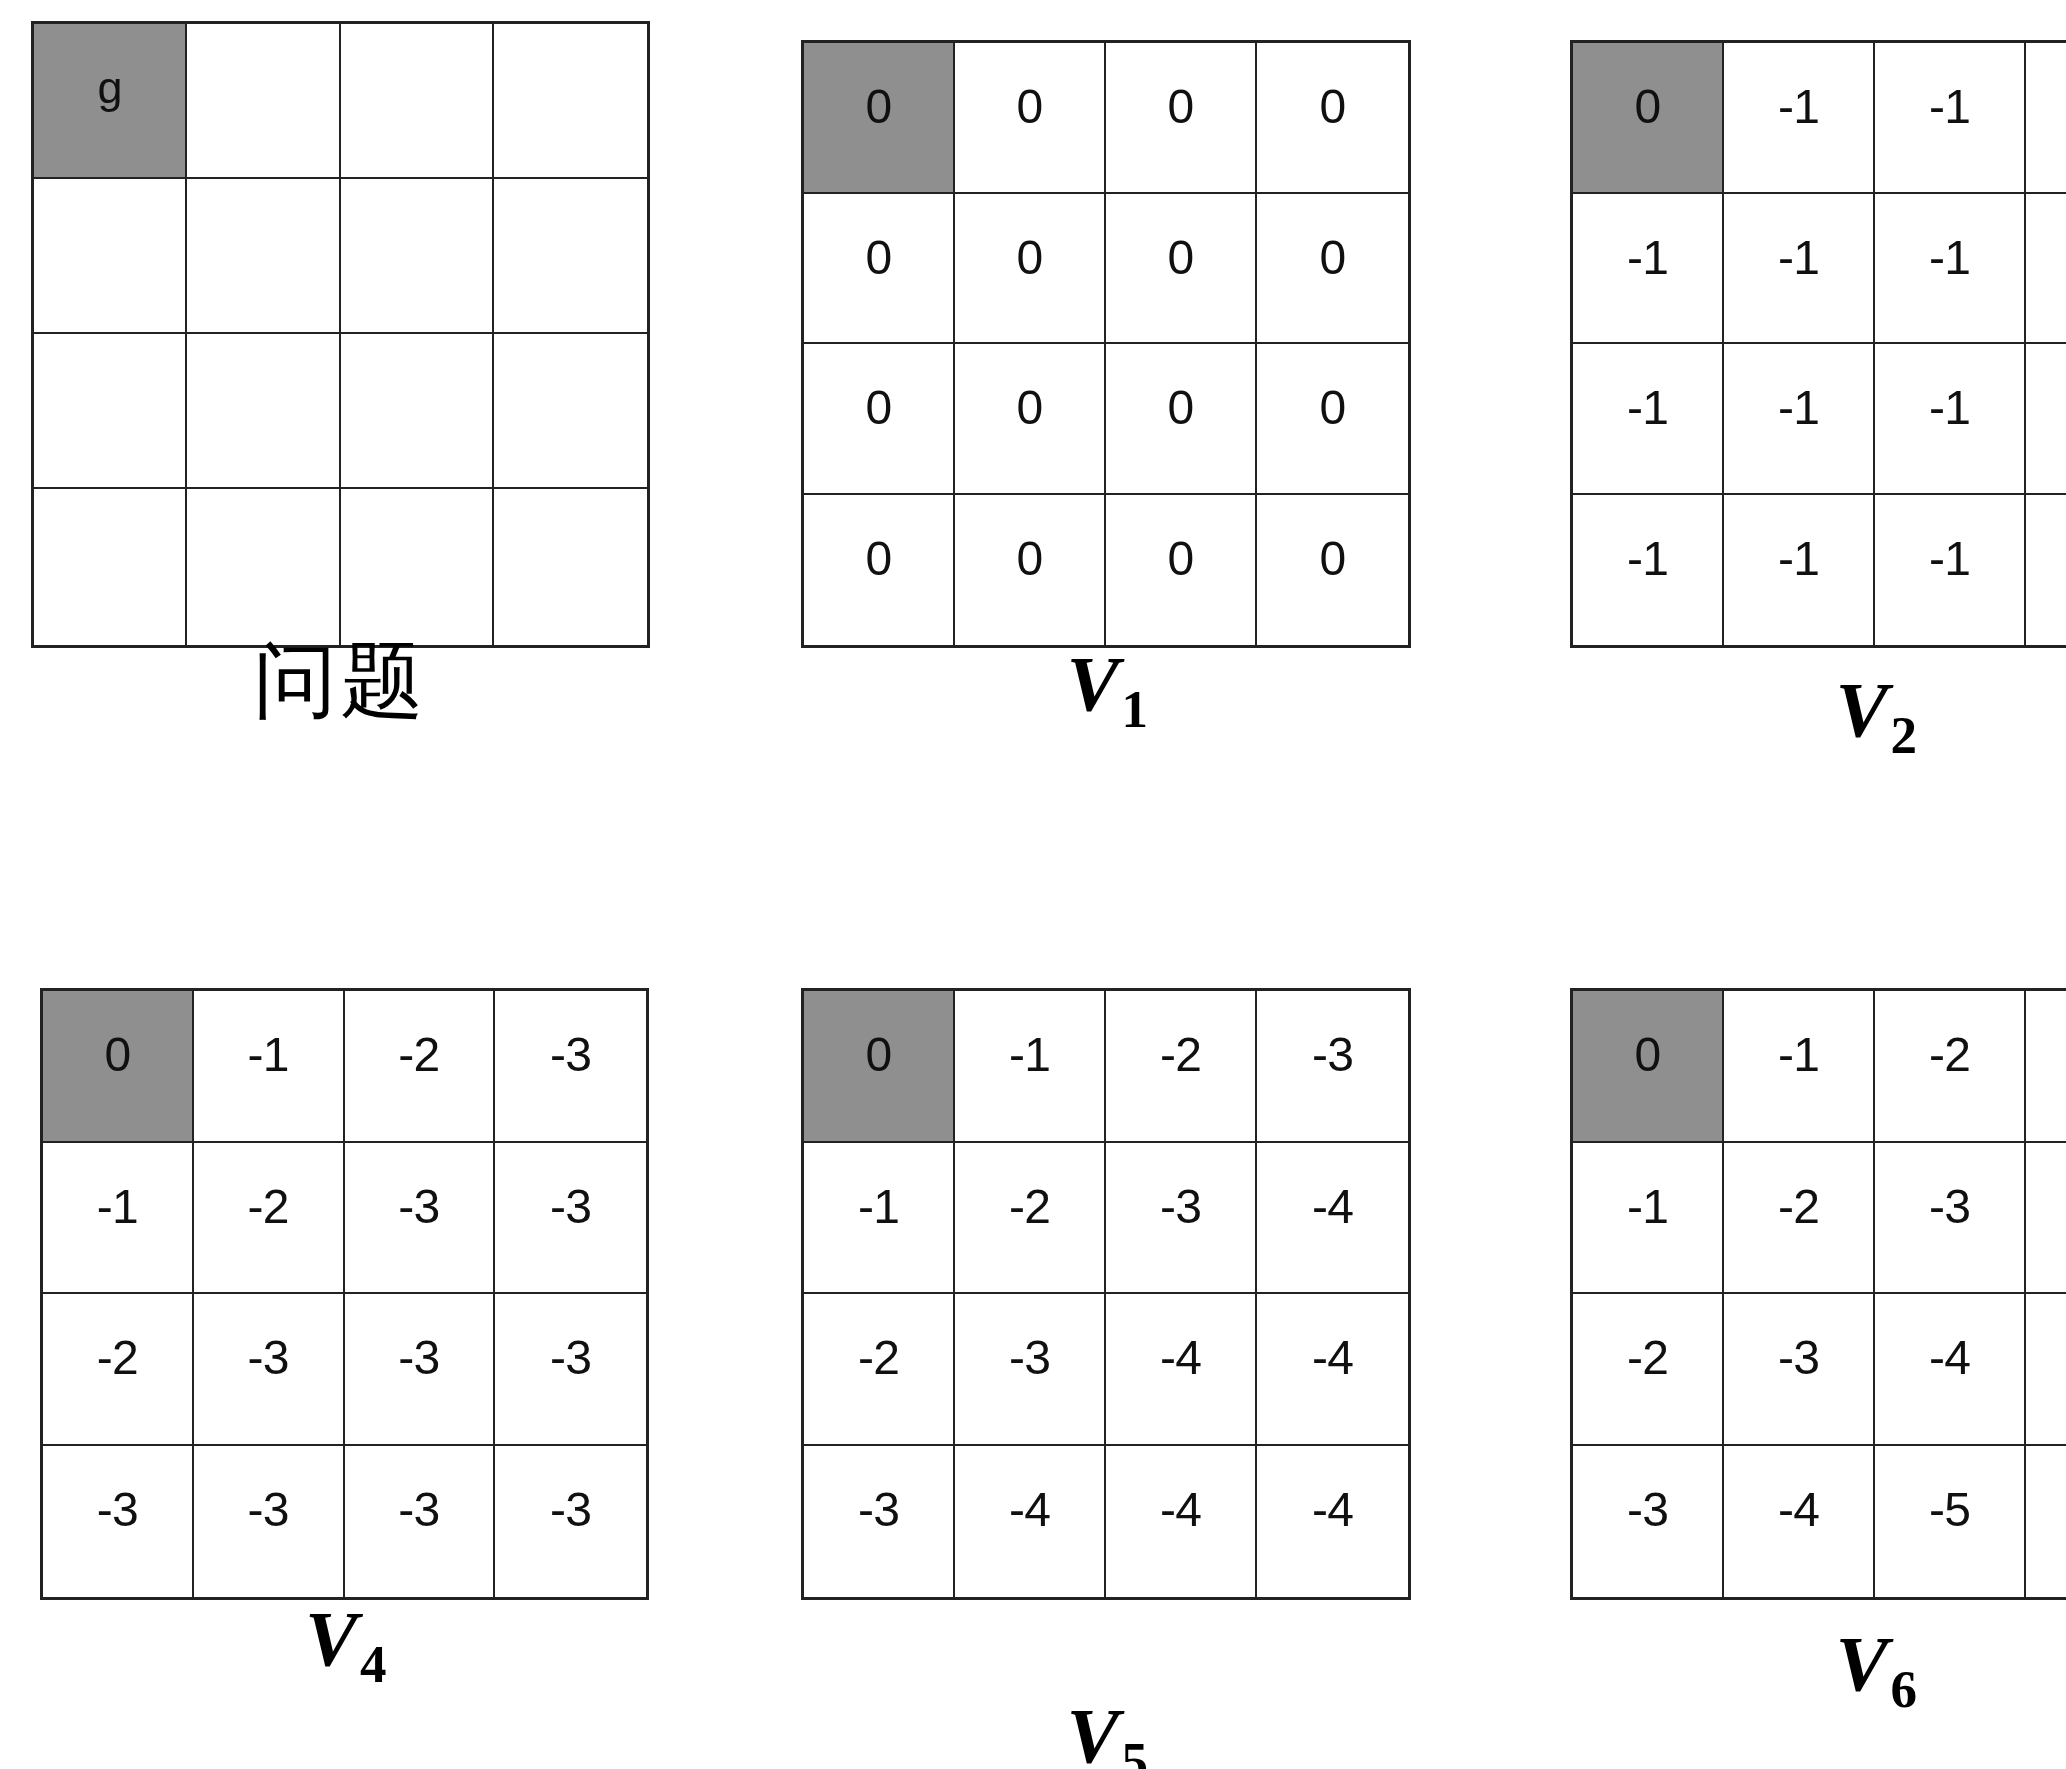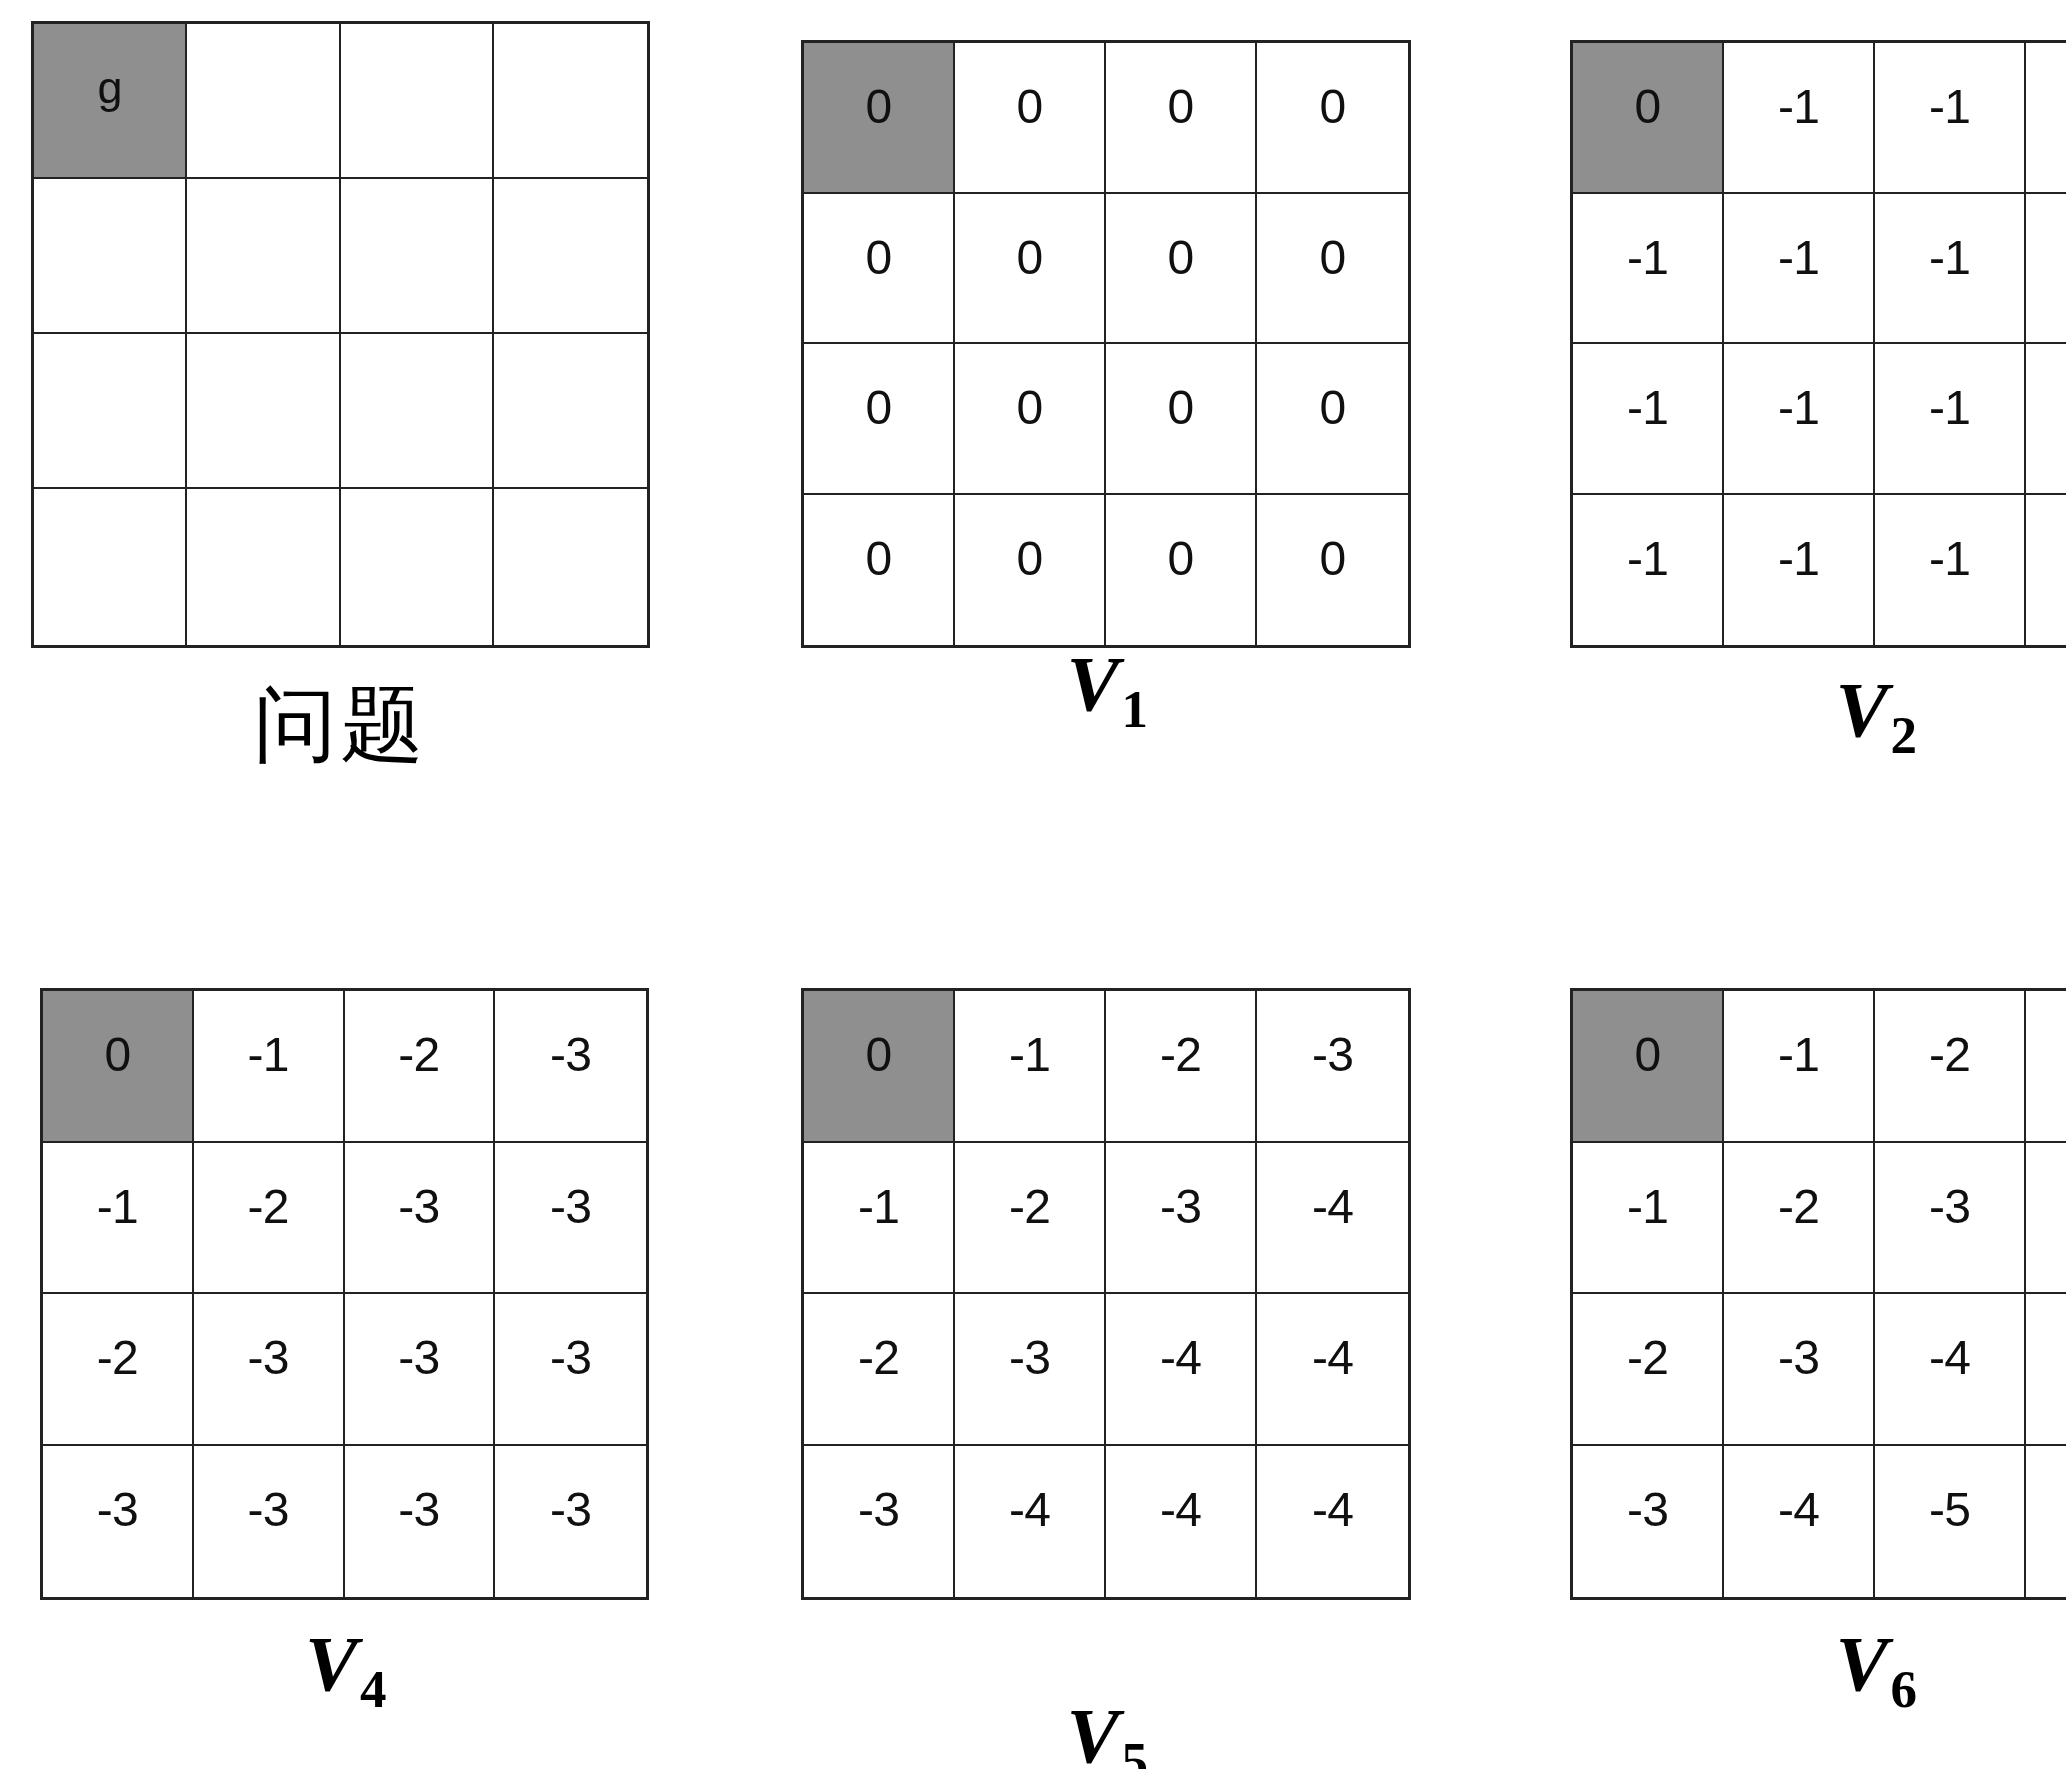--- a/index.html
+++ b/index.html
@@ -105,21 +105,21 @@
         <div class="cell"></div>
         <div class="cell"></div>
         <div class="cell"></div>
         <div class="cell"></div>
         <div class="cell"></div>
         <div class="cell"></div>
         <div class="cell"></div>
         <div class="cell"></div>
         <div class="cell"></div>
       </div>
-      <div class="panel-label" style="top: 663px;"><span class="cjk">问题</span></div>
+      <div class="panel-label" style="top: 619px;"><span class="cjk">问题</span></div>
     </div>
     <div class="panel" style="left: 801px; top: 40px; width: 610px; height: 754px;">
       <div class="grid" style="width: 610px; height: 608px;">
         <div class="cell shaded">
           <span class="val">0</span>
         </div>
         <div class="cell">
           <span class="val">0</span>
         </div>
         <div class="cell">
@@ -256,21 +256,21 @@
         <div class="cell">
           <span class="val">-3</span>
         </div>
         <div class="cell">
           <span class="val">-3</span>
         </div>
         <div class="cell">
           <span class="val">-3</span>
         </div>
       </div>
-      <div class="panel-label" style="top: 636px;"><span class="vsym">V</span><span class="vsub">4</span></div>
+      <div class="panel-label" style="top: 611px;"><span class="vsym">V</span><span class="vsub">4</span></div>
     </div>
     <div class="panel" style="left: 801px; top: 988px; width: 610px; height: 760px;">
       <div class="grid" style="width: 610px; height: 612px;">
         <div class="cell shaded">
           <span class="val">0</span>
         </div>
         <div class="cell">
           <span class="val">-1</span>
         </div>
         <div class="cell">

